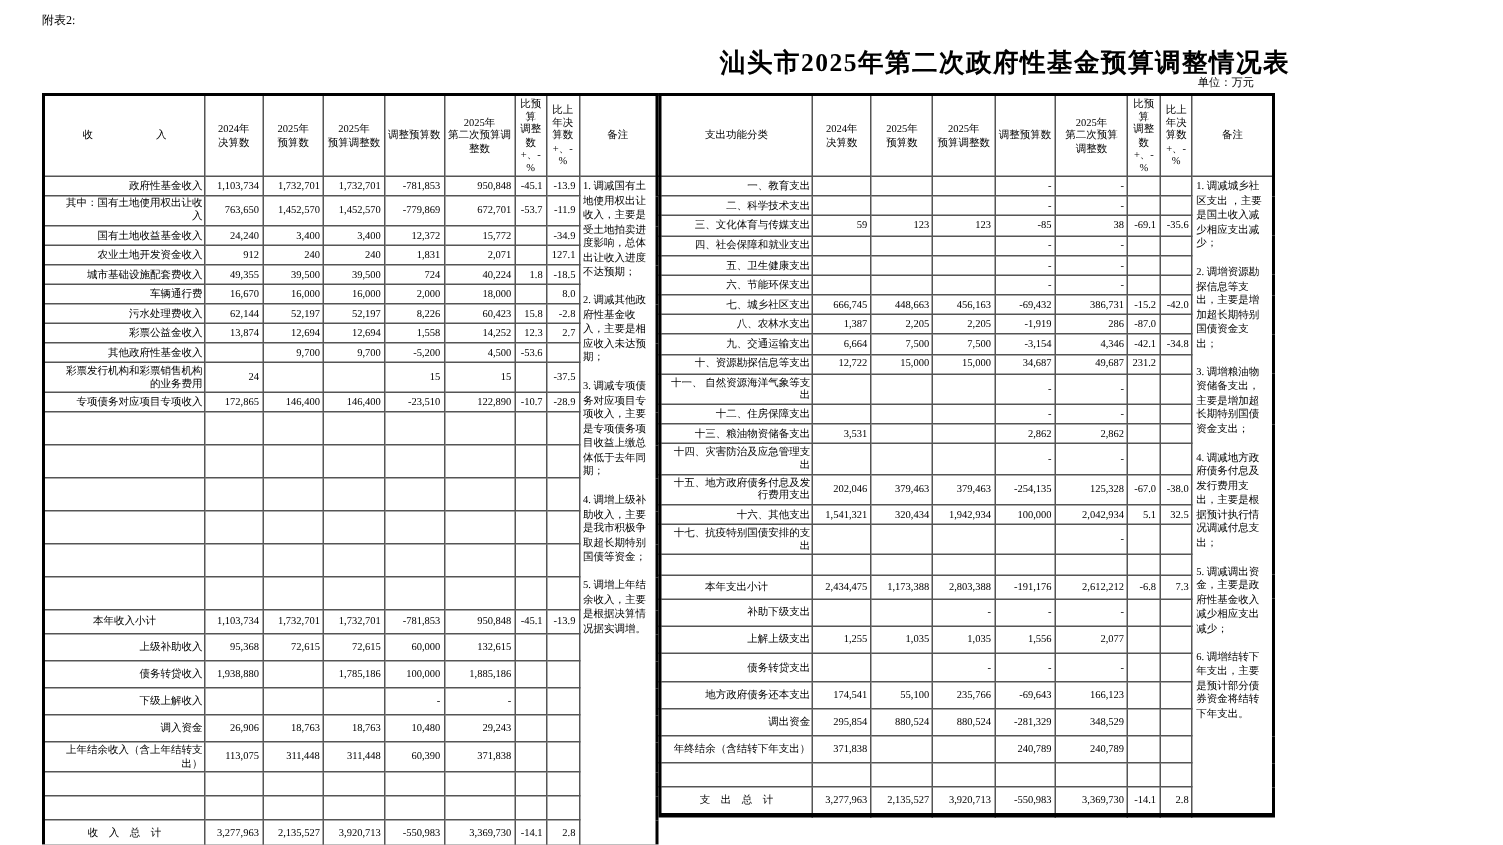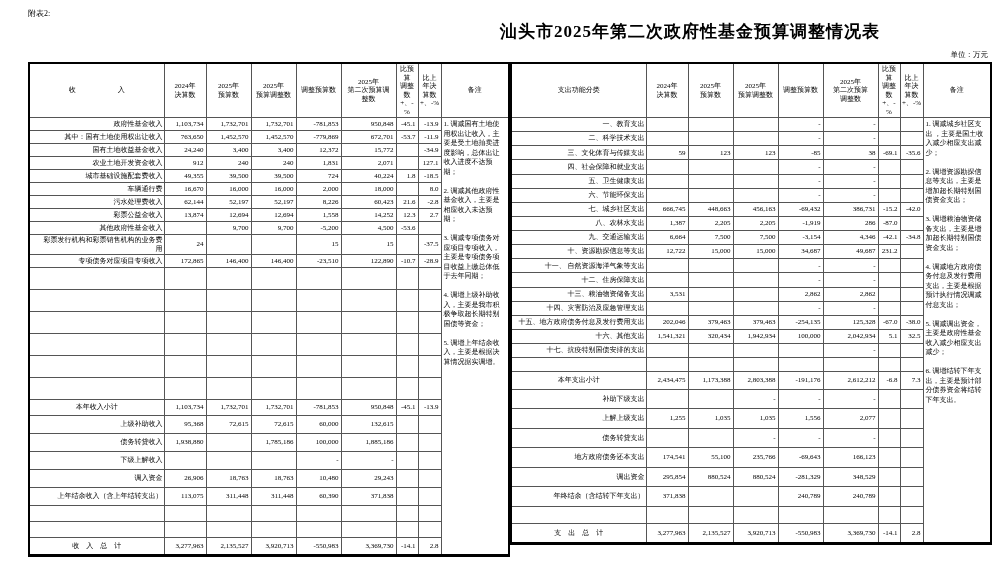--- a/index.html
+++ b/index.html
@@ -1,21 +1,21 @@
 <!DOCTYPE html>
 <html><head>
 <meta charset="utf-8">
 <style>
   html,body{margin:0;padding:0;background:#fff;}
   body{width:1002px;height:563px;overflow:hidden;
        font-family:"Liberation Serif","DejaVu Serif",serif;color:#000;}
-  .sheet{position:relative;width:1002px;height:563px;}
+  .sheet{position:relative;width:850px;height:563px;}
   .annex{position:absolute;left:28px;top:8px;font-size:8px;}
-  .title{position:absolute;left:0;top:20px;width:100%;margin:0;
-         text-align:center;padding-left:378px;box-sizing:border-box;
+  .title{position:absolute;left:0;top:20px;width:100%;margin:10px;
+         text-align:right;padding-left:378px;box-sizing:border-box;
          font-size:17px;font-weight:bold;letter-spacing:1px;}
   .unit{position:absolute;right:14px;top:50px;font-size:7.5px;}
   .tables{position:absolute;left:28px;top:62px;display:flex;}
   table{border-collapse:collapse;table-layout:fixed;height:483px;
         border:2px solid #000;border-bottom:3px solid #000;}
   th,td{border:1px solid #555;font-weight:normal;font-size:7px;
         line-height:8.5px;overflow:hidden;padding:0;}
   thead tr{height:38px;}
   th{text-align:center;vertical-align:middle;white-space:pre-line;padding:1px;}
   td.label{text-align:right;vertical-align:middle;padding:1px 1px 1px 3px;}
@@ -145,21 +145,21 @@
             <td class="num"></td>
             <td class="num">8.0</td>
           </tr>
           <tr class="data">
             <td class="label ind2">污水处理费收入</td>
             <td class="num">62,144</td>
             <td class="num">52,197</td>
             <td class="num">52,197</td>
             <td class="num">8,226</td>
             <td class="num">60,423</td>
-            <td class="num">21.6</td>
+            <td class="num">15.8</td>
             <td class="num">-2.8</td>
           </tr>
           <tr class="data">
             <td class="label ind2">彩票公益金收入</td>
             <td class="num">13,874</td>
             <td class="num">12,694</td>
             <td class="num">12,694</td>
             <td class="num">1,558</td>
             <td class="num">14,252</td>
             <td class="num">12.3</td>

